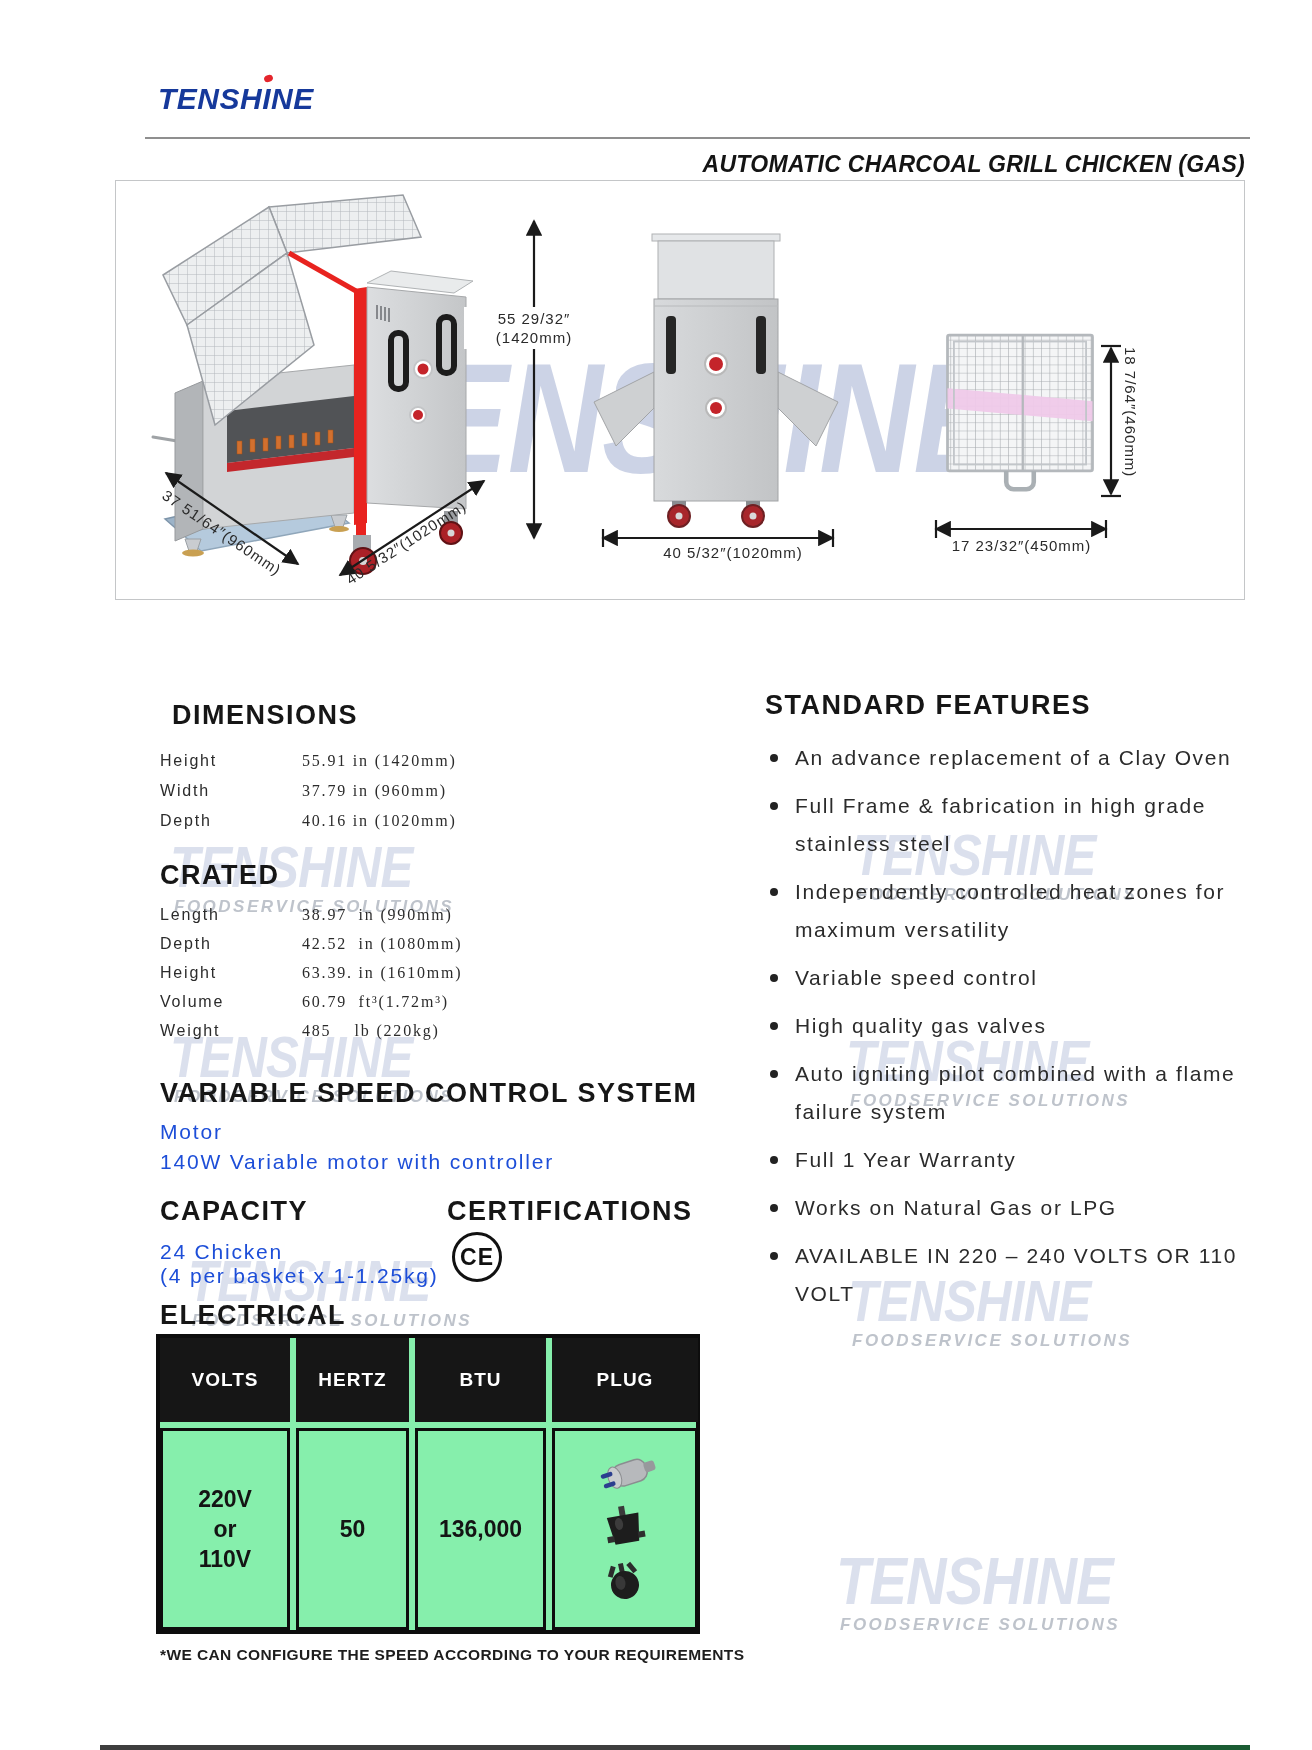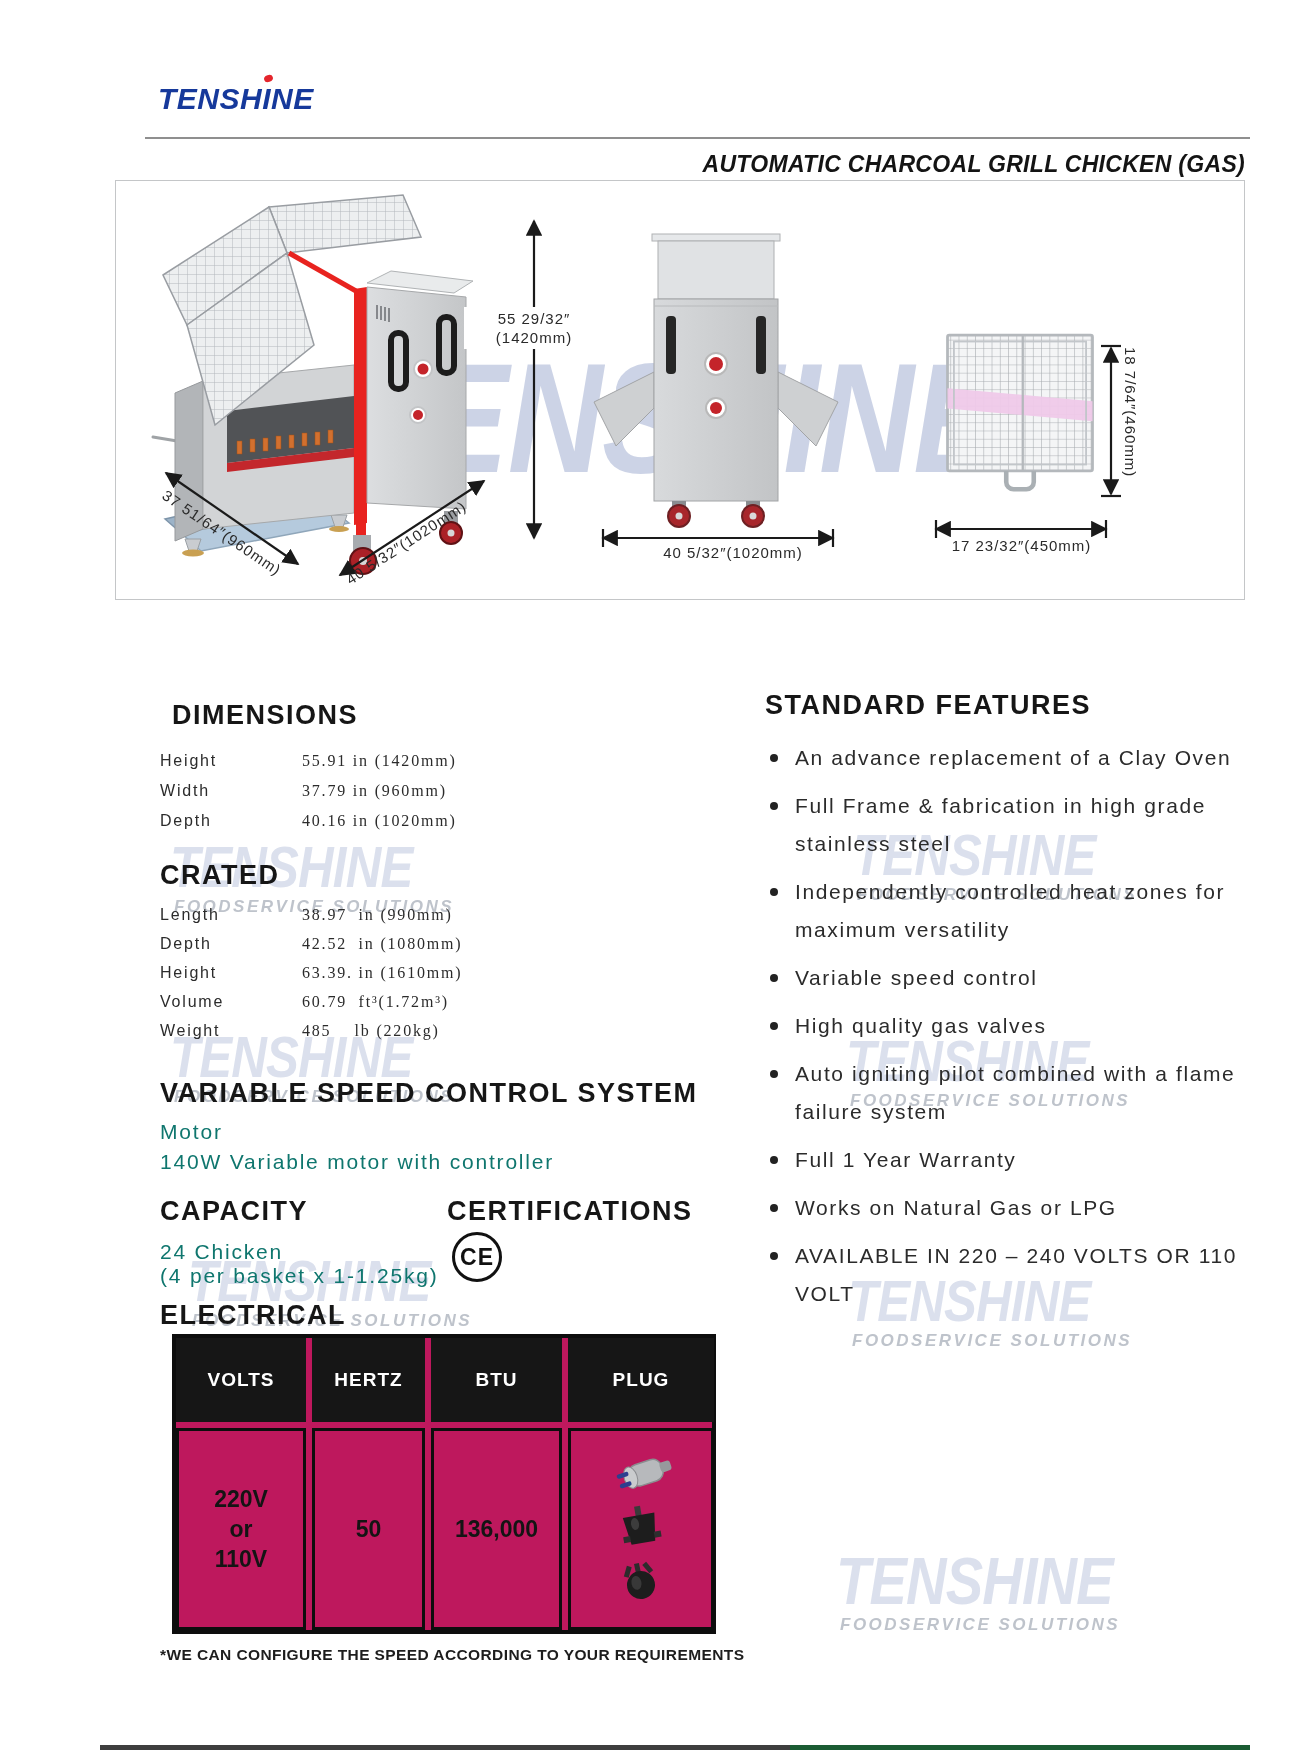--- a/index.html
+++ b/index.html
@@ -45,28 +45,28 @@
   .dl-basket-h { left:1024px; top:166px; width:150px; transform:rotate(90deg);
     transform-origin:0 0; text-align:left; }
   
   .h2 { position:absolute; font-size:27px; font-weight:700; letter-spacing:1.5px; color:#161616; z-index:2; }
   .spec-block { position:absolute; z-index:2; }
   .spec-row { display:flex; font-size:16px; letter-spacing:1.8px; color:#2b2b2b; }
   .spec-row .sl { flex:0 0 142px; }
   .spec-row .sv { white-space:pre-wrap;font-family:Liberation Serif, serif; }
   .dim-rows .spec-row { height:30px; }
   .crate-rows .spec-row { height:29px; }
-  .plain { position:absolute; font-size:21px; letter-spacing:1.8px; color:#0f766e; z-index:2; }
+  .plain { position:absolute; font-size:21px; letter-spacing:1.8px; color:#1d4ed8; z-index:2; }
   .ce { position:absolute; left:452px; top:1232px; width:50px; height:50px; border:3px solid #111;
     border-radius:50%; display:flex; align-items:center; justify-content:center;
     font-size:23px; font-weight:700; letter-spacing:1px; color:#111; z-index:2; }
   
-  .etable { position:absolute; left:172px; top:1334px; width:544px; z-index:2;
+  .etable { position:absolute; left:156px; top:1334px; width:544px; z-index:2;
     display:grid; grid-template-columns:130px 113px 131px 146px; gap:6px;
-    border:4px solid #0d0d0d; background:#be185d; padding:0; }
+    border:4px solid #0d0d0d; background:#86efac; padding:0; }
   .eth { height:84px; background:#161616; color:#fff; font-size:19px; font-weight:700;
     letter-spacing:1px; display:flex; align-items:center; justify-content:center; }
   .etd { height:202px; border:3px solid #0d0d0d; display:flex; flex-direction:column;
     align-items:center; justify-content:center; font-size:23px; font-weight:700; color:#141414; }
   .etd .vline { line-height:30px; }
   .plug-cell { justify-content:center; }
   .footnote { position:absolute; left:160px; top:1646px; font-size:15.5px; font-weight:600;
     letter-spacing:0.4px; color:#1d1d1d; z-index:3; }
   
   .features { position:absolute; left:765px; top:690px; width:490px; z-index:2; }

